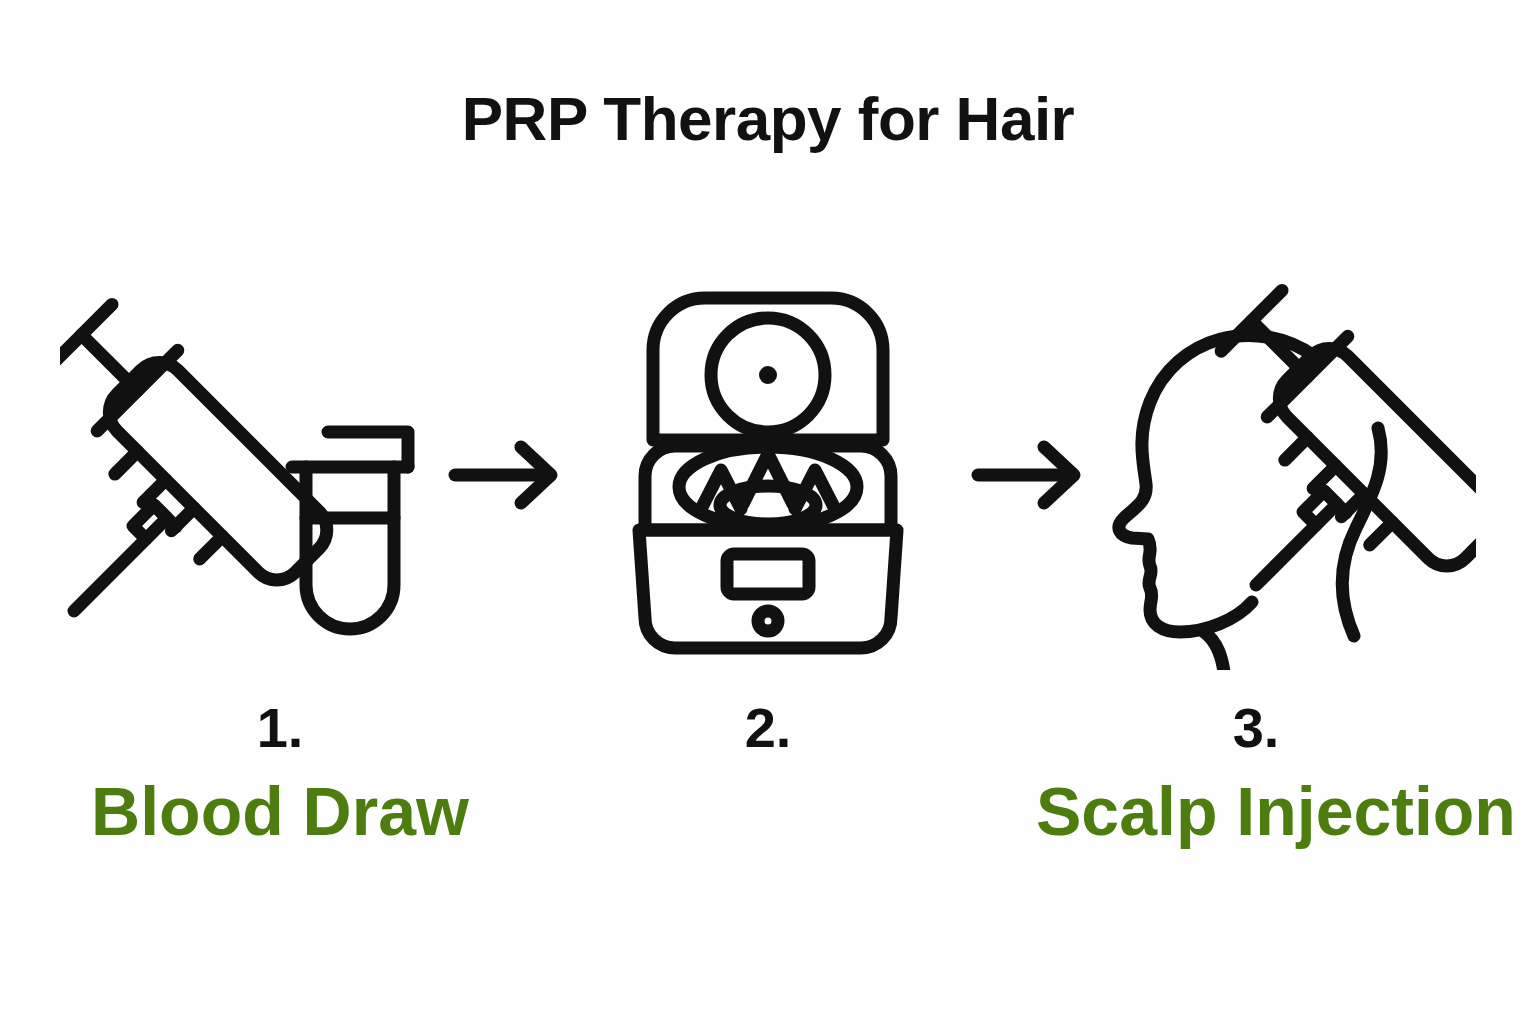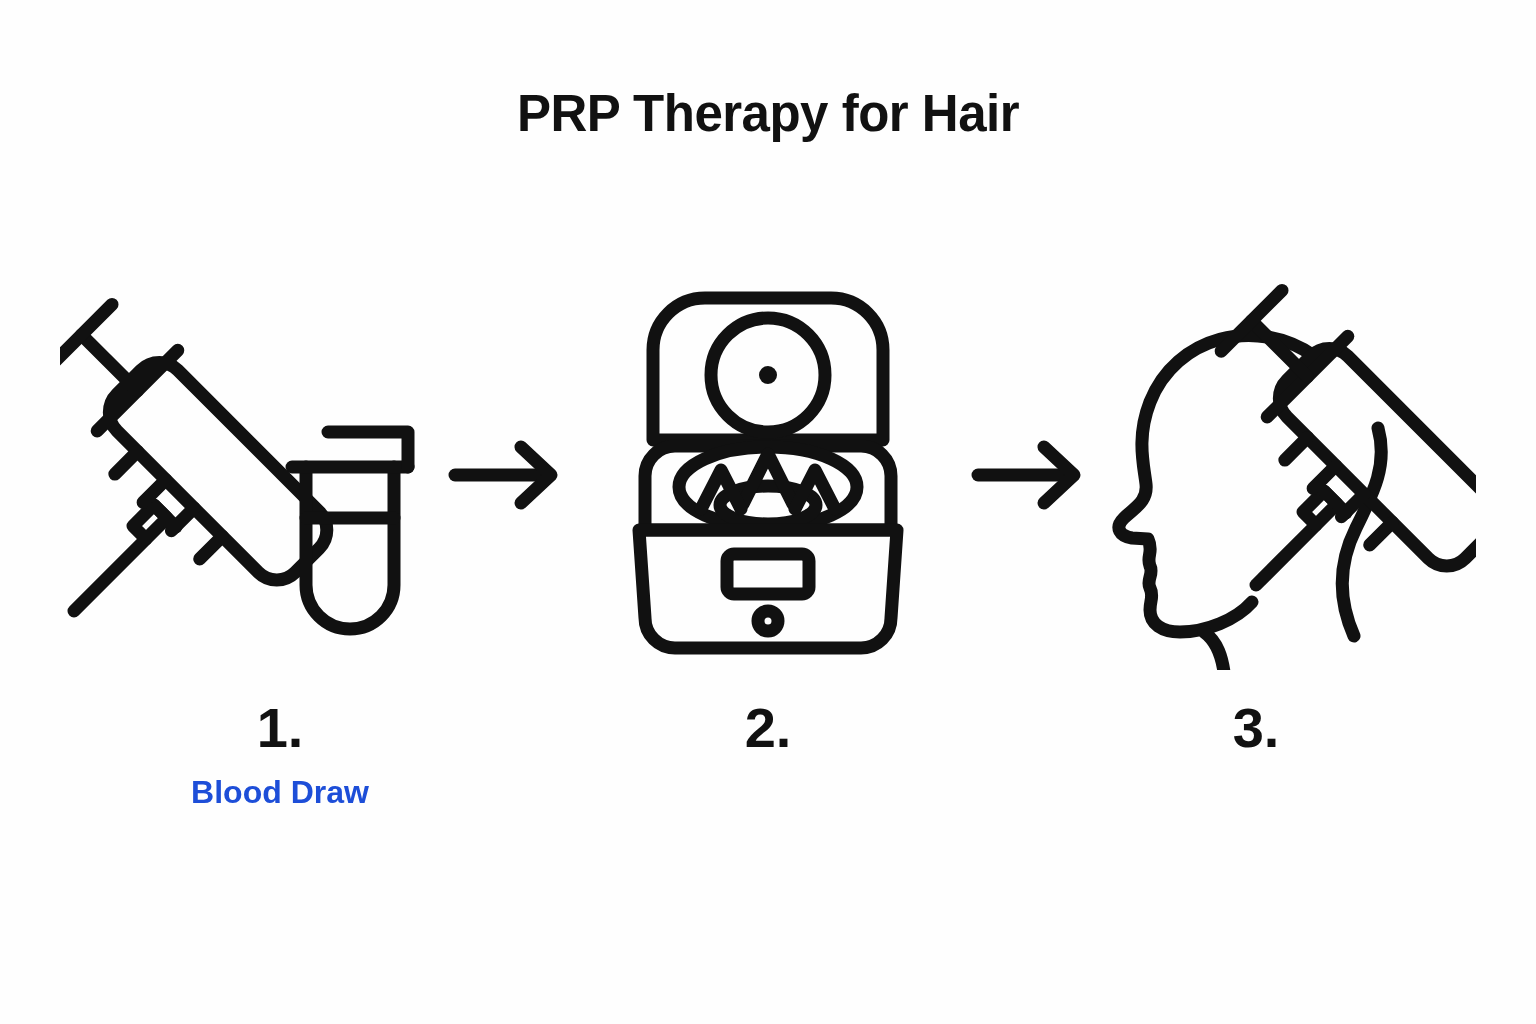--- a/index.html
+++ b/index.html
@@ -22,21 +22,21 @@
     box-sizing: border-box;
   }
 
   
   .title {
     position: absolute;
     top: 88px;
     left: 0;
     width: 1536px;
     text-align: center;
-    font-size: 51px;
+    font-size: 62px;
     font-weight: 700;
     letter-spacing: -0.5px;
     line-height: 1.0;
     color: #111111;
     white-space: nowrap;
   }
 
   
   .flow {
     position: absolute;
@@ -86,24 +86,24 @@
     flex: 0 0 auto;
   }
   .caption-number {
     font-size: 56px;
     font-weight: 700;
     line-height: 1.0;
     color: #111111;
     margin-bottom: 20px;
   }
   .caption-label {
-    font-size: 32px;
+    font-size: 68px;
     font-weight: 700;
     line-height: 1.05;
-    color: #1d4ed8;
+    color: #4d7c0f;
     white-space: nowrap;
   }
 </style>
 </head>
 <body>
 
 <div class="page">
 
   <div class="title">PRP Therapy for Hair</div>
 
@@ -225,17 +225,18 @@
       <div class="caption-number">1.</div>
       <div class="caption-label">Blood Draw</div>
     </div>
 
     <div class="caption">
       <div class="caption-number">2.</div>
     </div>
 
     <div class="caption">
       <div class="caption-number">3.</div>
+      <div class="caption-label">Scalp Injection</div>
     </div>
 
   </div>
 
 </div>
 
 </body></html>

